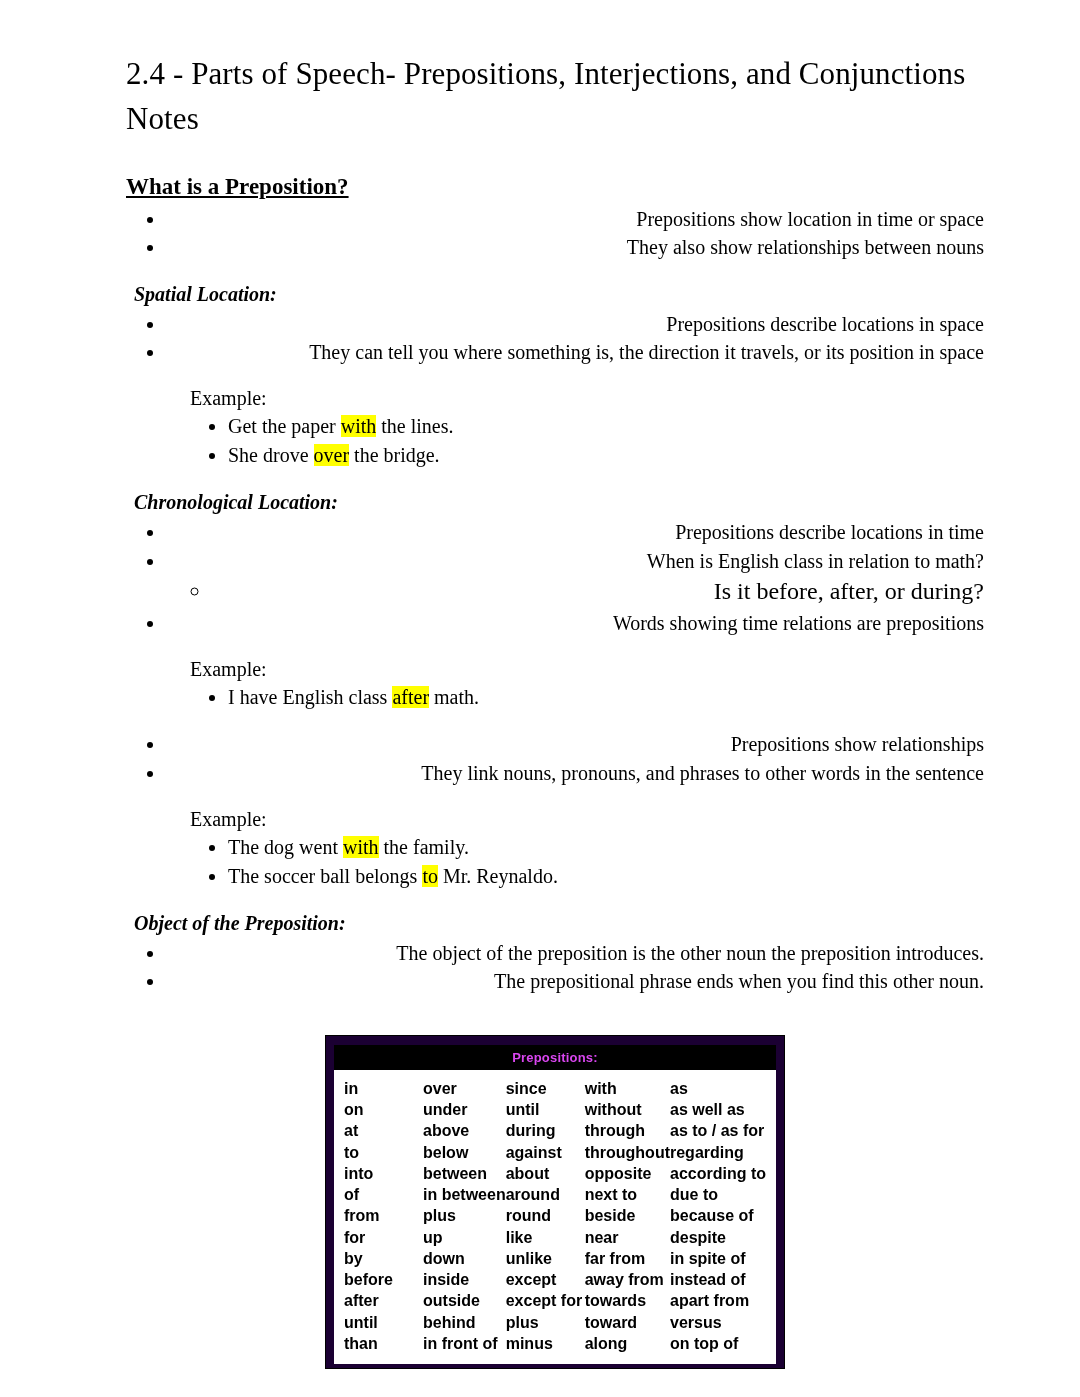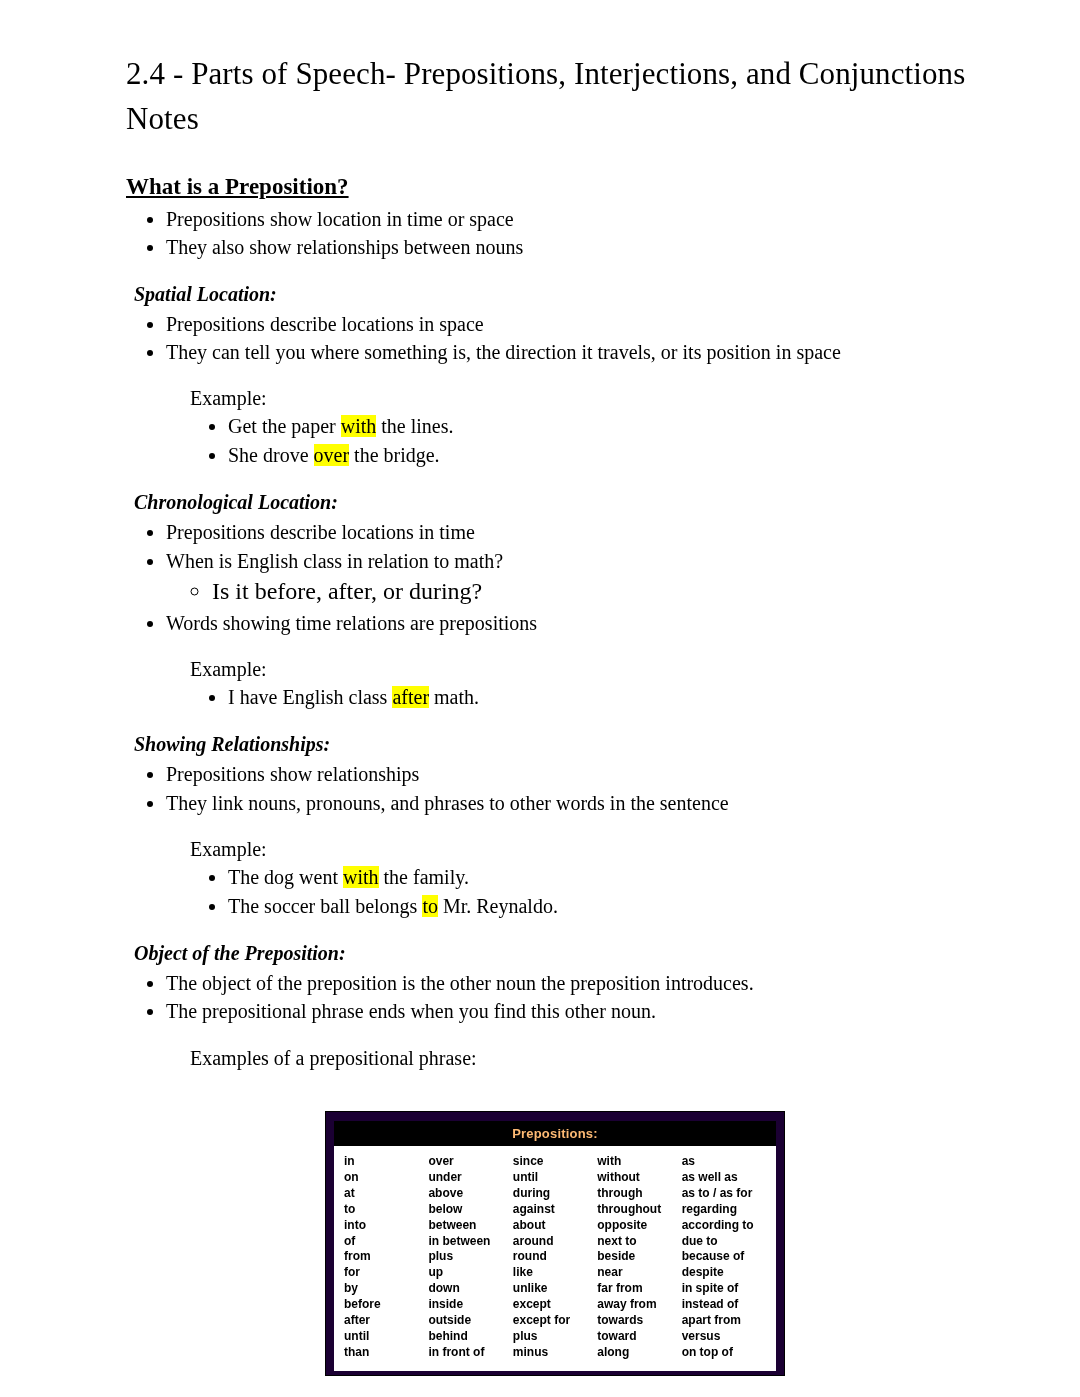--- a/index.html
+++ b/index.html
@@ -41,20 +41,21 @@
     line-height: 1.35;
     font-style: italic;
   }
   .block {
     margin-bottom: 20px;
   }
   ul.lvl1 {
     list-style: disc;
     margin: 0;
     padding-left: 40px;
+    text-align: right;
   }
   ul.lvl1 > li {
     font-size: 20px;
     line-height: 1.32;
     margin: 0 0 2px 0;
   }
   ul.lvl2 {
     list-style: circle;
     margin: 0 0 0 0;
     padding-left: 38px;
@@ -91,39 +92,39 @@
   .prep-figure {
     margin: 40px auto 0 auto;
     width: 460px;
     background: #1b0033;
     border: 1px solid #000;
     padding: 9px 8px 4px 8px;
     box-sizing: border-box;
   }
   .prep-figure-title {
     background: #000000;
-    color: #fdba74;
+    color: #d946ef;
     text-align: center;
     font-family: "Liberation Sans", sans-serif;
     font-size: 13px;
     font-weight: bold;
     padding: 5px 0 5px 0;
     letter-spacing: 0.2px;
   }
   .prep-cols {
     background: #ffffff;
     display: flex;
     padding: 8px 10px 10px 10px;
     box-sizing: border-box;
     gap: 0;
   }
   .prep-col {
     flex: 1 1 0;
     font-family: "Liberation Sans", sans-serif;
-    font-size: 12px;
+    font-size: 16px;
     font-weight: bold;
     line-height: 1.33;
     color: #000;
   }
   .prep-col div {
     white-space: nowrap;
   }
 </style>
 </head>
 <body>
@@ -169,42 +170,40 @@
     </ul>
     <div class="example-wrap">
       <div class="example-label">Example:</div>
       <ul class="example-list">
         <li><span>I have English class </span><span class="hl">after</span><span> math.</span></li>
       </ul>
     </div>
   </div>
 
   <div class="block">
-    <h3 class="sub-head">Showing Relationships:</h3>
     <ul class="lvl1">
       <li>Prepositions show relationships</li>
       <li>They link nouns, pronouns, and phrases to other words in the sentence</li>
     </ul>
     <div class="example-wrap">
       <div class="example-label">Example:</div>
       <ul class="example-list">
         <li><span>The dog went </span><span class="hl">with</span><span> the family.</span></li>
         <li><span>The soccer ball belongs </span><span class="hl">to</span><span> Mr. Reynaldo.</span></li>
       </ul>
     </div>
   </div>
 
   <div class="block">
     <h3 class="sub-head">Object of the Preposition:</h3>
     <ul class="lvl1">
       <li>The object of the preposition is the other noun the preposition introduces.</li>
       <li>The prepositional phrase ends when you find this other noun.</li>
     </ul>
     <div class="example-wrap">
-      <div class="example-label">Examples of a prepositional phrase:</div>
     </div>
   </div>
 
   <div class="prep-figure">
     <div class="prep-figure-title">Prepositions:</div>
     <div class="prep-cols">
       <div class="prep-col" id="pc0">
           <div>in</div>
           <div>on</div>
           <div>at</div>

